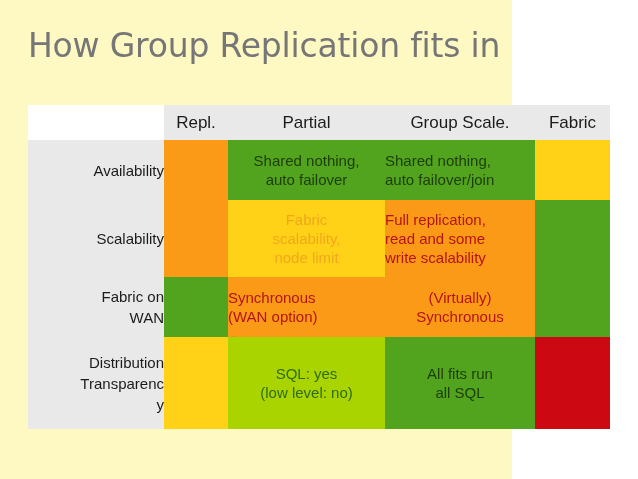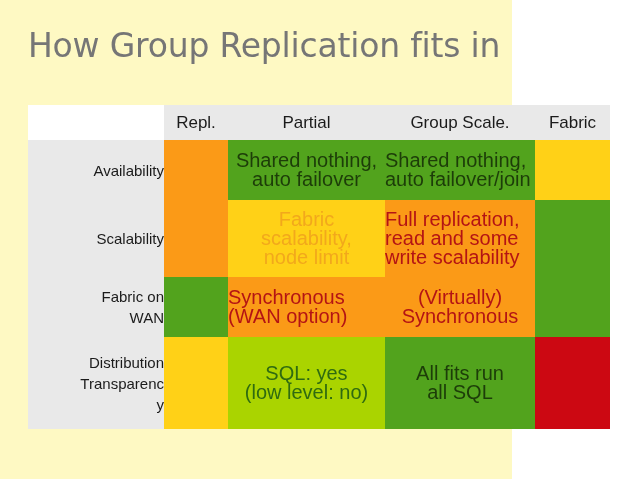--- a/index.html
+++ b/index.html
@@ -76,21 +76,21 @@
     line-height: 21px;
     text-align: right;
     padding: 0 9px 0 6px;
     border-bottom: 1px solid #f6f6f6;
   }
   .row-label.last { border-bottom: 0; }
 
   
   .cell {
     text-align: center;
-    font-size: 20px;
+    font-size: 15px;
     line-height: 19px;
     border-right: 1px solid #ffffff;
     border-bottom: 1px solid #ffffff;
     padding: 2px 5px;
   }
   .cell.last-col { border-right: 0; }
   .cell.last-row { border-bottom: 0; }
 
   .bg-green  { background: #52a31d; }
   .bg-orange { background: #fb9a17; }

